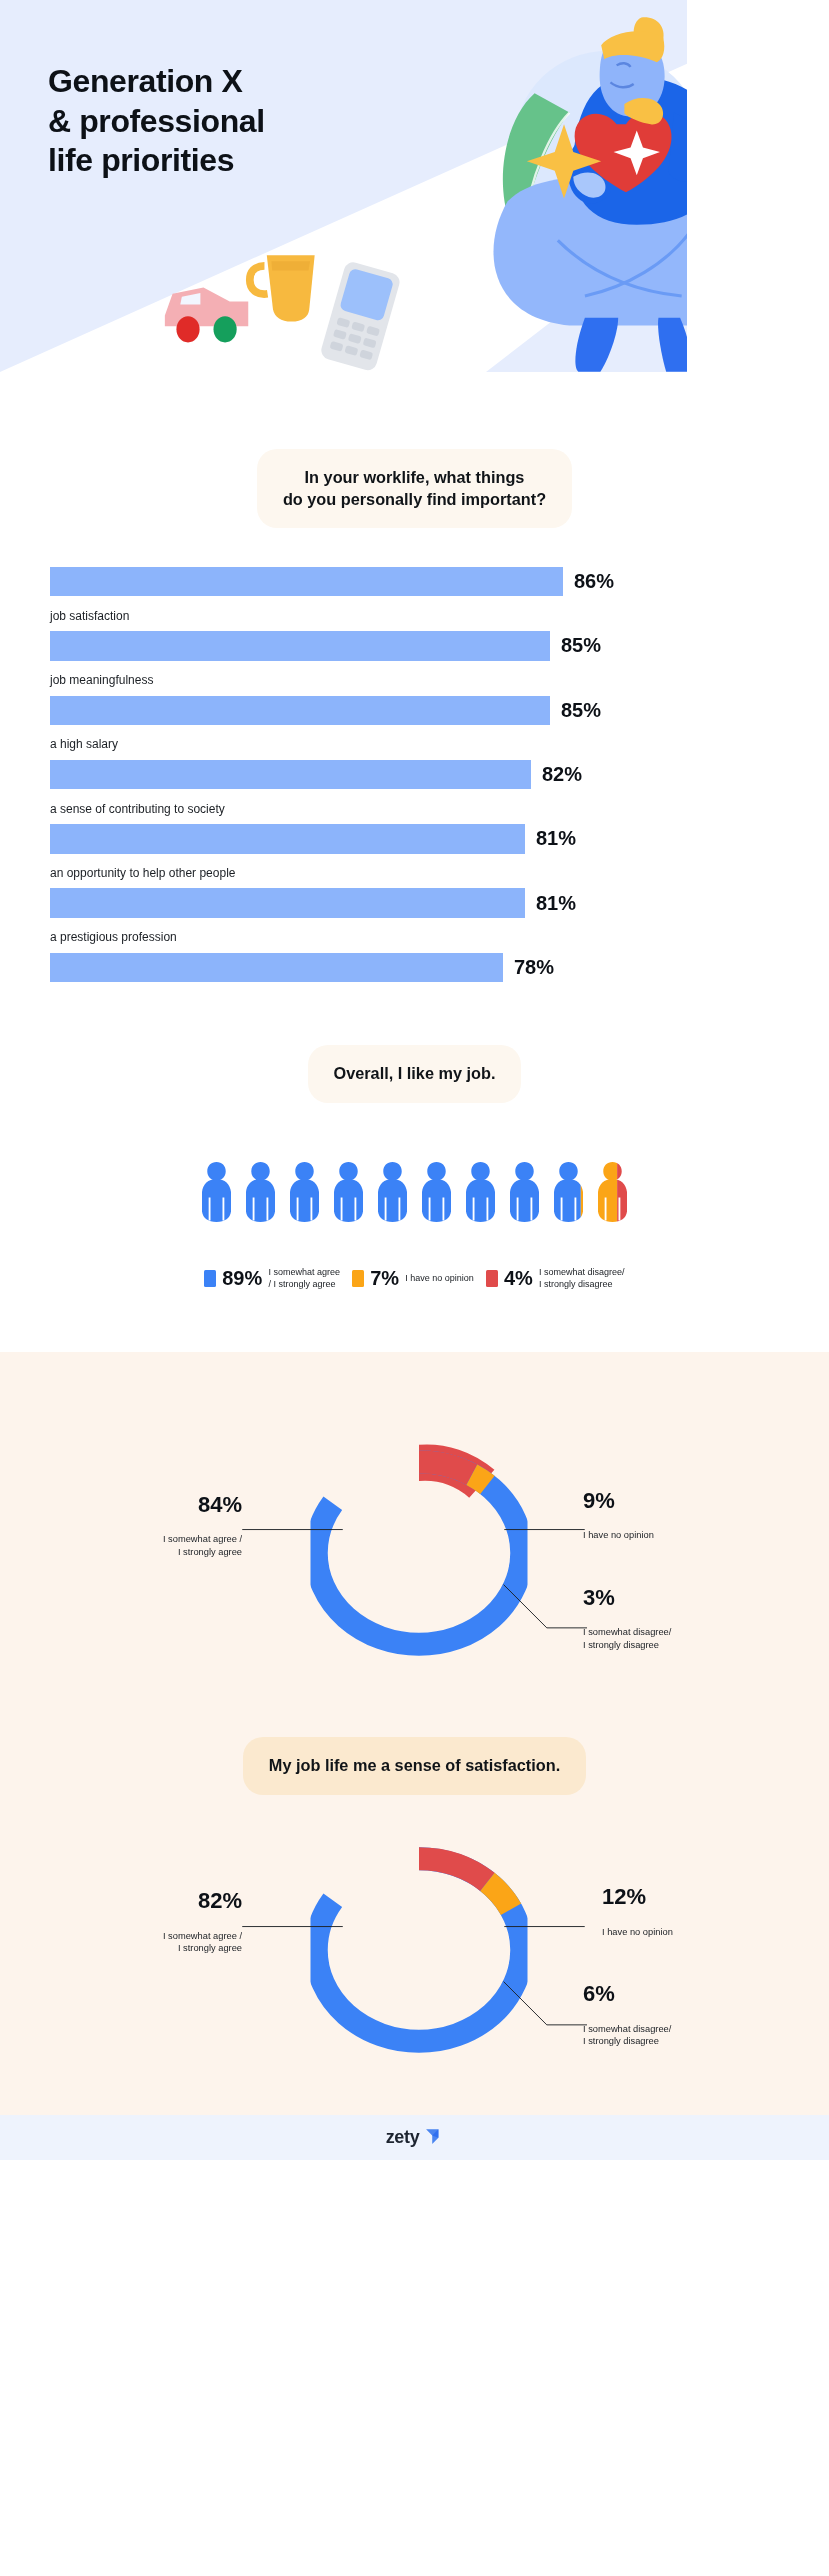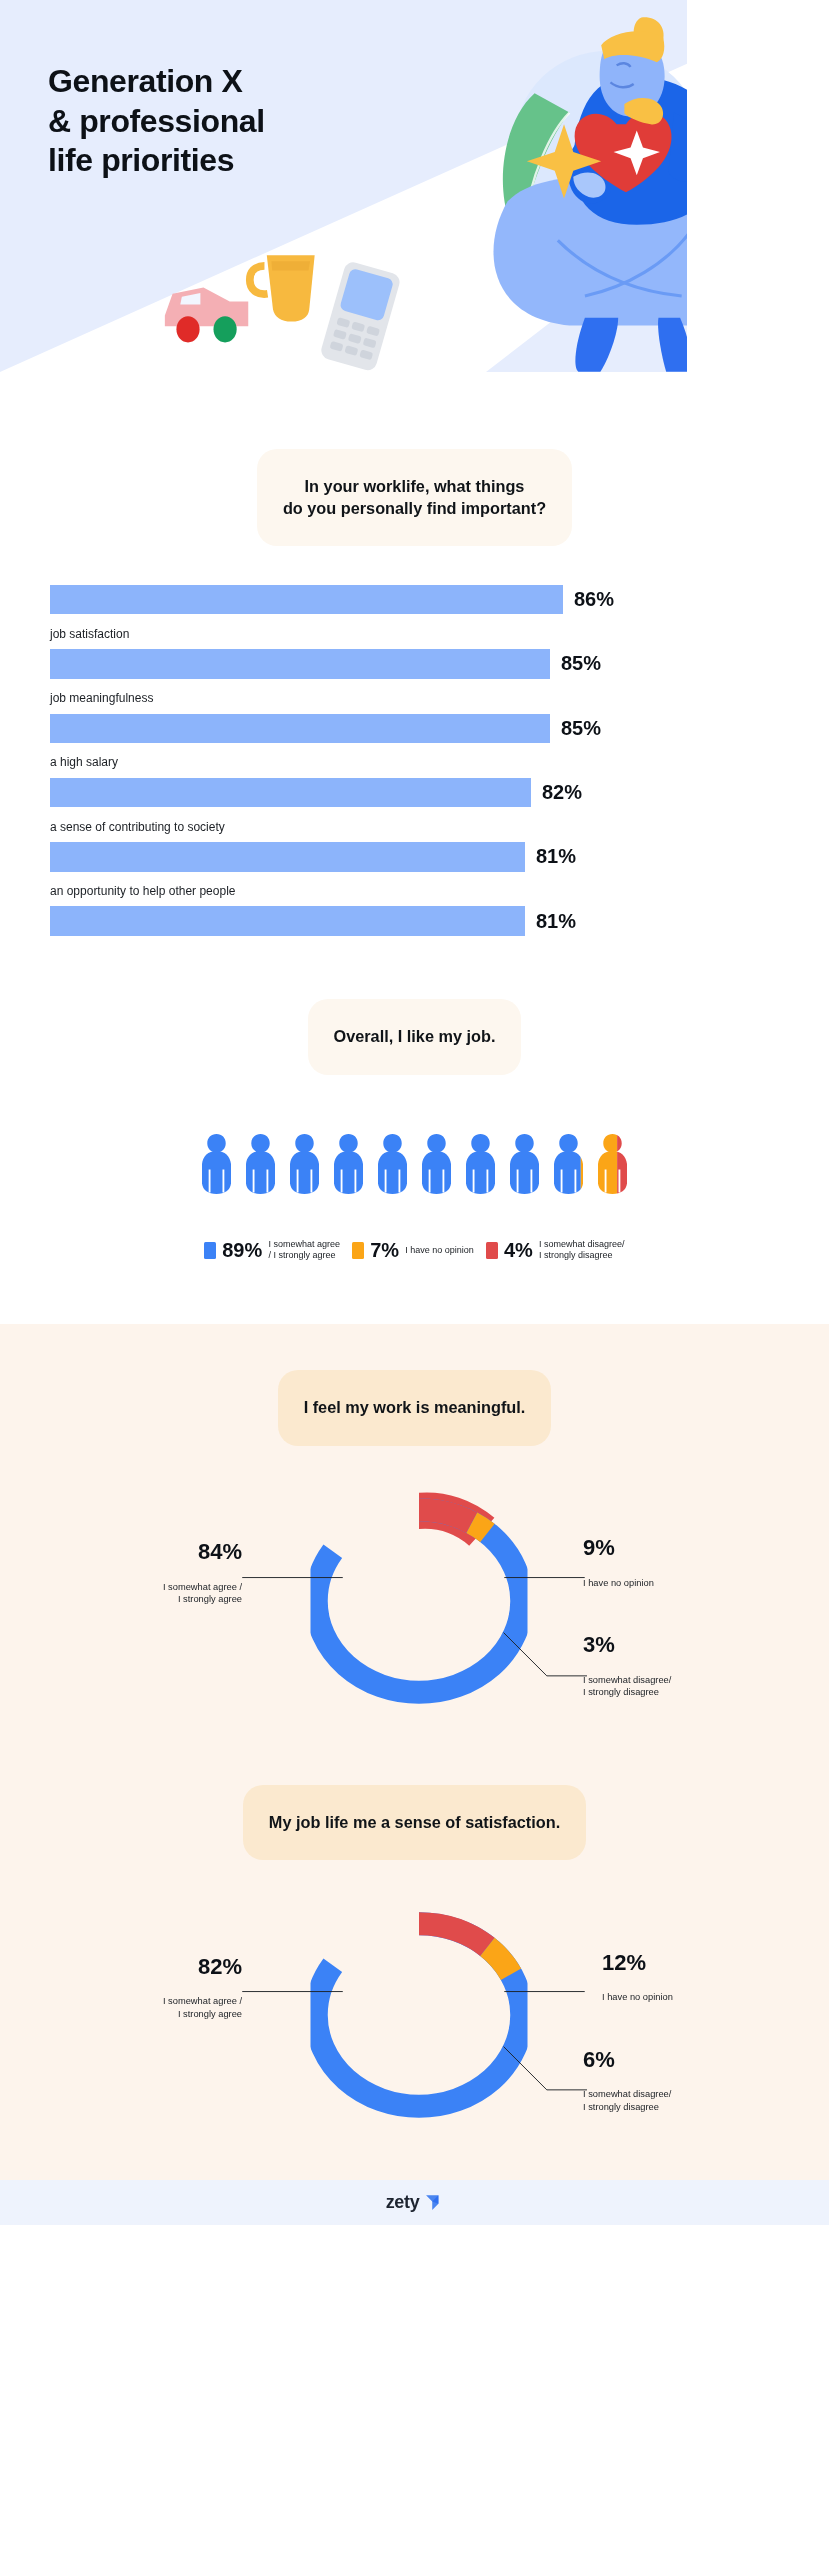--- a/index.html
+++ b/index.html
@@ -53,21 +53,21 @@
 
   
   .section-white { background:#ffffff; width:829px; }
   .section-cream { background:#fdf4ec; width:829px; }
 
   .pill-wrap { display:flex; justify-content:center; }
   .pill {
     display:inline-block;
     background:#fcf1e4;
     border-radius:20px;
-    padding:27px 26px;
+    padding:18px 26px;
     text-align:center;
     font-size:16.3px;
     font-weight:bold;
     line-height:1.32;
     color:#101418;
     white-space:pre-line;
   }
   .pill.light { background:#fdf7ef; }
   .pill.deep  { background:#fbe9cf; }
 
@@ -272,20 +272,27 @@
           <div class="bar-value">81%</div>
         </div>
       </div>
       <div class="bar-row">
         <div class="bar-label">an opportunity to help other people</div>
         <div class="bar-line">
           <div class="bar-fill" style="width:475px;"></div>
           <div class="bar-value">81%</div>
         </div>
       </div>
+      <div class="bar-row">
+        <div class="bar-label">a prestigious profession</div>
+        <div class="bar-line">
+          <div class="bar-fill" style="width:453px;"></div>
+          <div class="bar-value">78%</div>
+        </div>
+      </div>
     </div>
   </div>
 
   <div class="section-white" style="padding-top:51px; padding-bottom:62px;">
     <div class="pill-wrap">
       <div class="pill light">Overall, I like my job.</div>
     </div>
 
     <div class="people-row" style="margin-top:59px;">
       <svg width="33" height="60" viewBox="0 0 42 78">
@@ -373,23 +380,20 @@
         <span class="legend-swatch" style="background:#e04b4b;"></span>
         <span class="legend-pct">4%</span>
         <span class="legend-text">I somewhat disagree/
 I strongly disagree</span>
       </div>
     </div>
   </div>
 
   <div class="section-cream" style="padding-top:46px;">
 
-    <div class="pill-wrap">
-      <div class="pill deep">I feel my work is meaningful.</div>
-    </div>
 
     <div class="donut-block" style="margin-top:39px;">
       <svg class="donut-svg" width="217" height="232" viewBox="0 0 280 300">
 
         <g transform="translate(140,150)">
 
           <path d="M0,-140 A140,150 0 0,1 97.5,-107.5 L64.9,-71.6 A93,100 0 0,0 0,-93 Z" fill="#e04b4b" transform="rotate(0)"></path>
 
         </g>
         <g fill="none" stroke-width="30">

